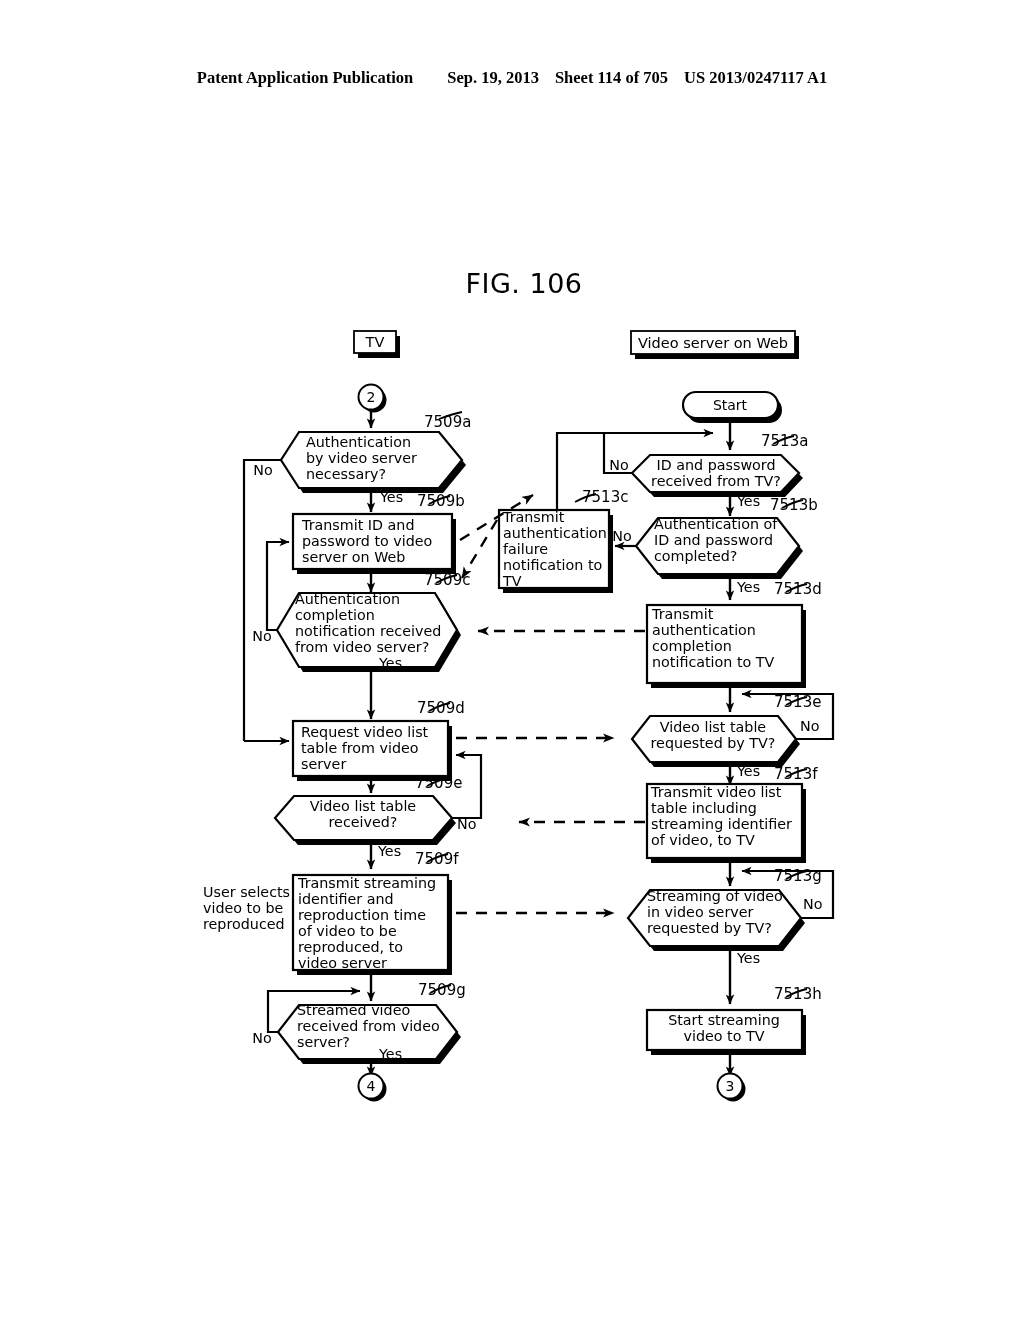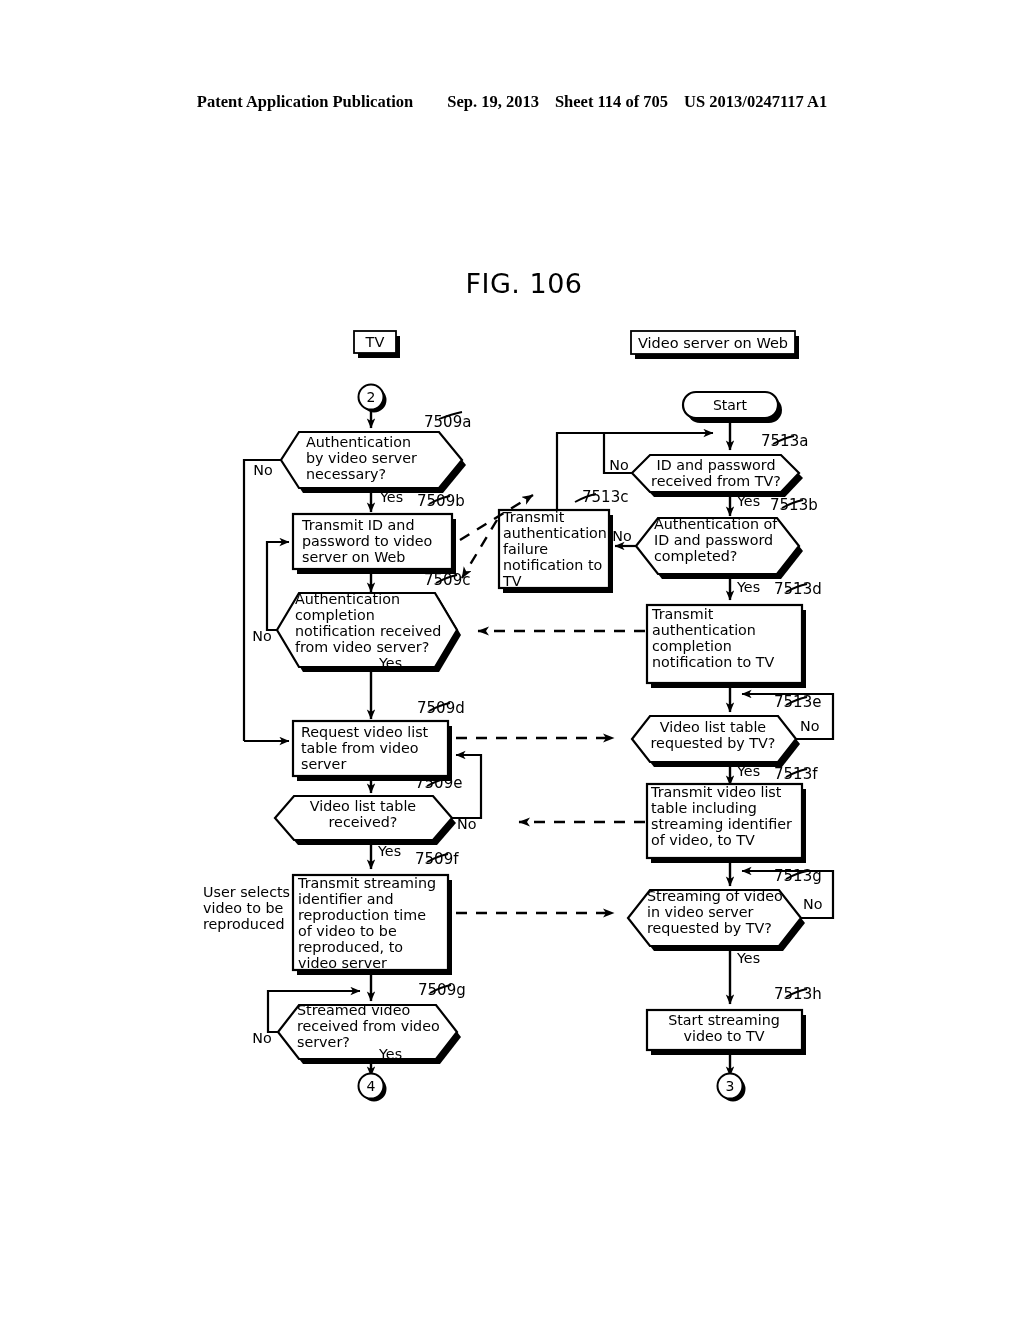--- a/index.html
+++ b/index.html
@@ -17,21 +17,21 @@
   #page {
     position: absolute;
     left: 0; top: 0;
     width: 1024px;
     height: 1320px;
     background: #fff;
   }
   .pub-header {
     position: absolute;
     left: 0;
-    top: 92px;
+    top: 68px;
     width: 1024px;
     text-align: center;
     font-family: "Liberation Serif", serif;
     font-weight: bold;
     font-size: 16.5px;
     color: #000;
     white-space: nowrap;
   }
   .pub-header span { display: inline-block; }
   .hdr-gap-1 { width: 34px; }

